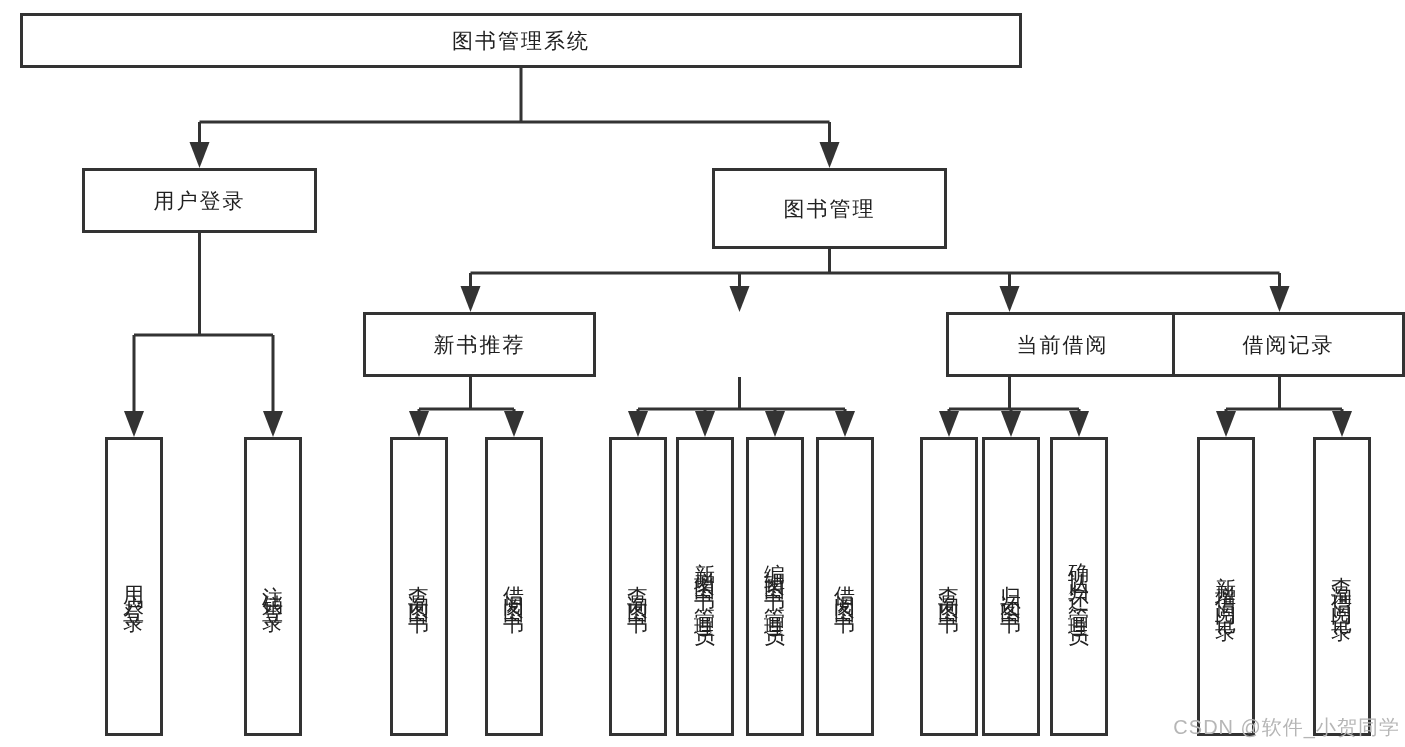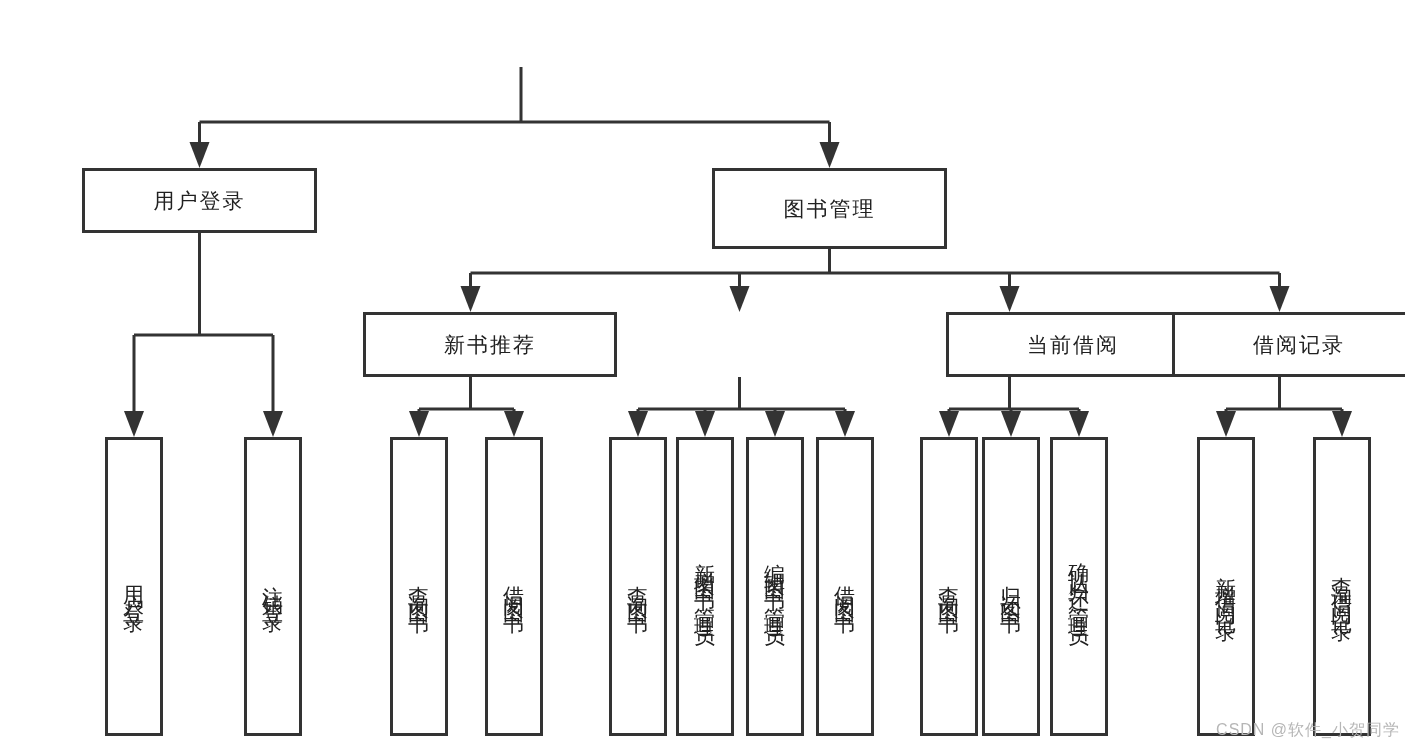--- a/index.html
+++ b/index.html
@@ -42,21 +42,21 @@
     writing-mode: vertical-rl;
     text-orientation: mixed;
     font-size: 21px;
     letter-spacing: 9px;
     line-height: 1;
   }
   
   .n-root   { left: 20px;  top: 13px;  width: 1002px; height: 55px; }
   .n-login  { left: 82px;  top: 168px; width: 235px;  height: 65px; }
   .n-mgmt   { left: 712px; top: 168px; width: 235px;  height: 81px; }
-  .lvl3     { top: 312px; width: 254px; height: 65px; }
+  .lvl3     { top: 312px; width: 233px; height: 65px; }
   .n-newbook{ left: 363px; }
   .n-borrow { left: 632px; }
   .n-current{ left: 902px; margin-left: 44px; }
   .n-records{ left: 1172px; }
   .leaf     { top: 437px; width: 58px; height: 299px; }
   .lf-1  { left: 105px; }
   .lf-2  { left: 244px; }
   .lf-3  { left: 390px; }
   .lf-4  { left: 485px; }
   .lf-5  { left: 609px; }
@@ -66,21 +66,21 @@
   .lf-9  { left: 920px; }
   .lf-10 { left: 982px; }
   .lf-11 { left: 1050px; }
   .lf-12 { left: 1197px; }
   .lf-13 { left: 1313px; }
   .watermark {
     position: absolute;
     right: 5px;
     bottom: 6px;
     color: #b6b6b6;
-    font-size: 16px;
+    font-size: 20px;
     letter-spacing: 1px;
     z-index: 3;
   }
 </style>
 </head>
 <body>
 
 <div class="canvas">
 
   <svg class="wires" width="1405" height="747" viewBox="0 0 1405 747">
@@ -109,20 +109,21 @@
       <polygon points="765,411 785,411 775,437"></polygon>
       <polygon points="835,411 855,411 845,437"></polygon>
       <polygon points="939,411 959,411 949,437"></polygon>
       <polygon points="1001,411 1021,411 1011,437"></polygon>
       <polygon points="1069,411 1089,411 1079,437"></polygon>
       <polygon points="1216,411 1236,411 1226,437"></polygon>
       <polygon points="1332,411 1352,411 1342,437"></polygon>
     </g>
   </svg>
 
+  <div class="node h-node n-root">图书管理系统</div>
 
   <div class="node h-node n-login">用户登录</div>
   <div class="node h-node n-mgmt">图书管理</div>
 
   <div class="node h-node lvl3 n-newbook">新书推荐</div>
   <div class="node h-node lvl3 n-current">当前借阅</div>
   <div class="node h-node lvl3 n-records">借阅记录</div>
 
   <div class="node v-node leaf lf-1">用户登录</div>
   <div class="node v-node leaf lf-2">注销登录</div>

